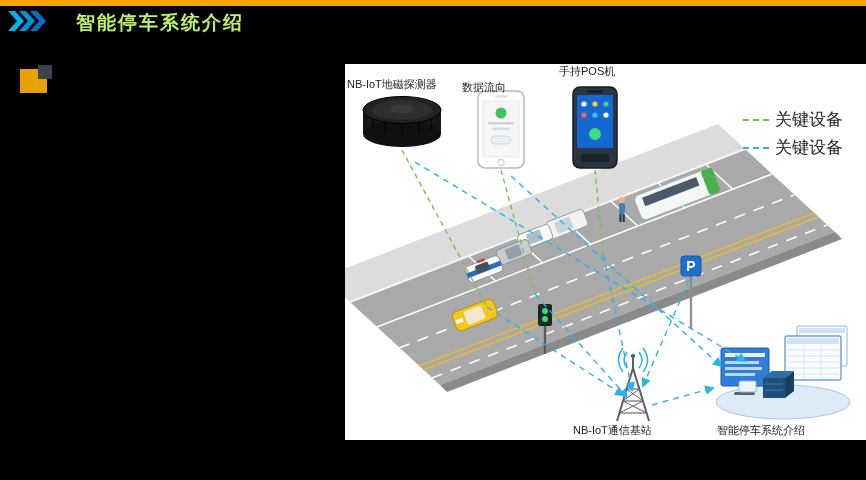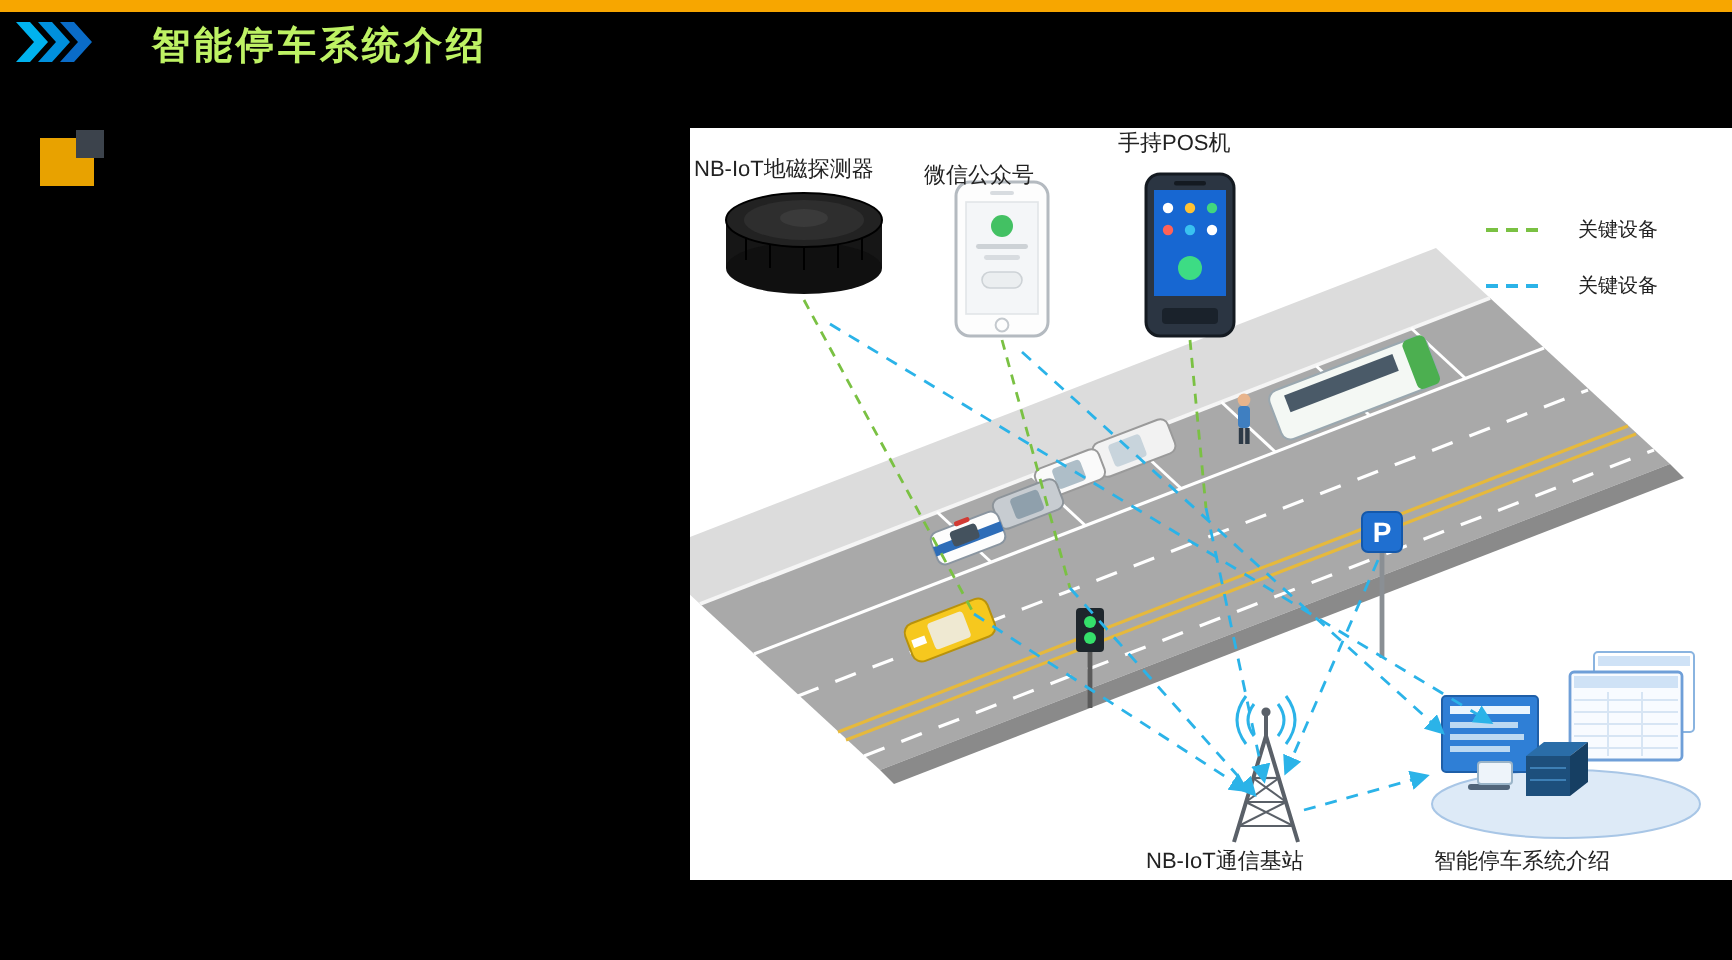--- a/index.html
+++ b/index.html
@@ -8,22 +8,22 @@
   .slide { position:absolute; left:0; top:0; width:866px; height:480px; background:#000; }
   .topbar { position:absolute; left:0; top:0; width:866px; height:6px; background:#f7a600; }
   .chevrons { position:absolute; left:8px; top:11px; }
   .title { position:absolute; left:52px; top:10px; font-size:19px; font-weight:bold;
            color:#bef264; letter-spacing:2px; white-space:nowrap;margin-left:24px; }
   .deco { position:absolute; left:20px; top:69px; width:27px; height:24px; background:#e8a200; }
   .deco-dark { position:absolute; left:18px; top:-4px; width:14px; height:14px; background:#3c434c; }
   .panel { position:absolute; left:345px; top:64px; width:521px; height:376px; background:#ffffff; }
   .scene { position:absolute; left:0; top:0; }
   .lbl { position:absolute; font-size:11px; color:#222; text-align:left; white-space:nowrap; }
-  .legend-row { position:absolute; display:flex; align-items:center; gap:20px;
-                font-size:10px; color:#222; white-space:nowrap; }
+  .legend-row { position:absolute; display:flex; align-items:center; gap:6px;
+                font-size:17px; color:#222; white-space:nowrap; }
   .swatch { display:inline-block; width:26px; height:0; border-top:2px dashed; }
   .sw-green { border-color:#7ac143; }
   .sw-cyan  { border-color:#2bb3e8; }
 </style>
 </head>
 <body>
 
 <div class="slide">
   <div class="topbar"></div>
 
@@ -224,21 +224,21 @@
         <line x1="190" y1="230" x2="282" y2="333" marker-end="url(#arr)"></line>
         <line x1="258" y1="190" x2="287" y2="326" marker-end="url(#arr)"></line>
         <line x1="344" y1="216" x2="298" y2="322" marker-end="url(#arr)"></line>
         <line x1="70" y1="98" x2="400" y2="297" marker-end="url(#arr)"></line>
         <line x1="166" y1="112" x2="376" y2="302" marker-end="url(#arr)"></line>
         <line x1="307" y1="341" x2="368" y2="324" marker-end="url(#arr)"></line>
       </g>
     </svg>
 
     <div class="lbl" style="left:2px;top:13px;width:112px">NB-IoT地磁探测器</div>
-    <div class="lbl" style="left:117px;top:16px;width:66px">微信公众号</div>
+    <div class="lbl" style="left:117px;top:16px;width:66px">数据流向</div>
     <div class="lbl" style="left:214px;top:0;width:74px">手持POS机</div>
 
     <div class="legend-row" style="left:398px;top:44px">
       <span class="swatch sw-green"></span>
       <span>关键设备</span>
     </div>
     <div class="legend-row" style="left:398px;top:72px">
       <span class="swatch sw-cyan"></span>
       <span>关键设备</span>
     </div>

